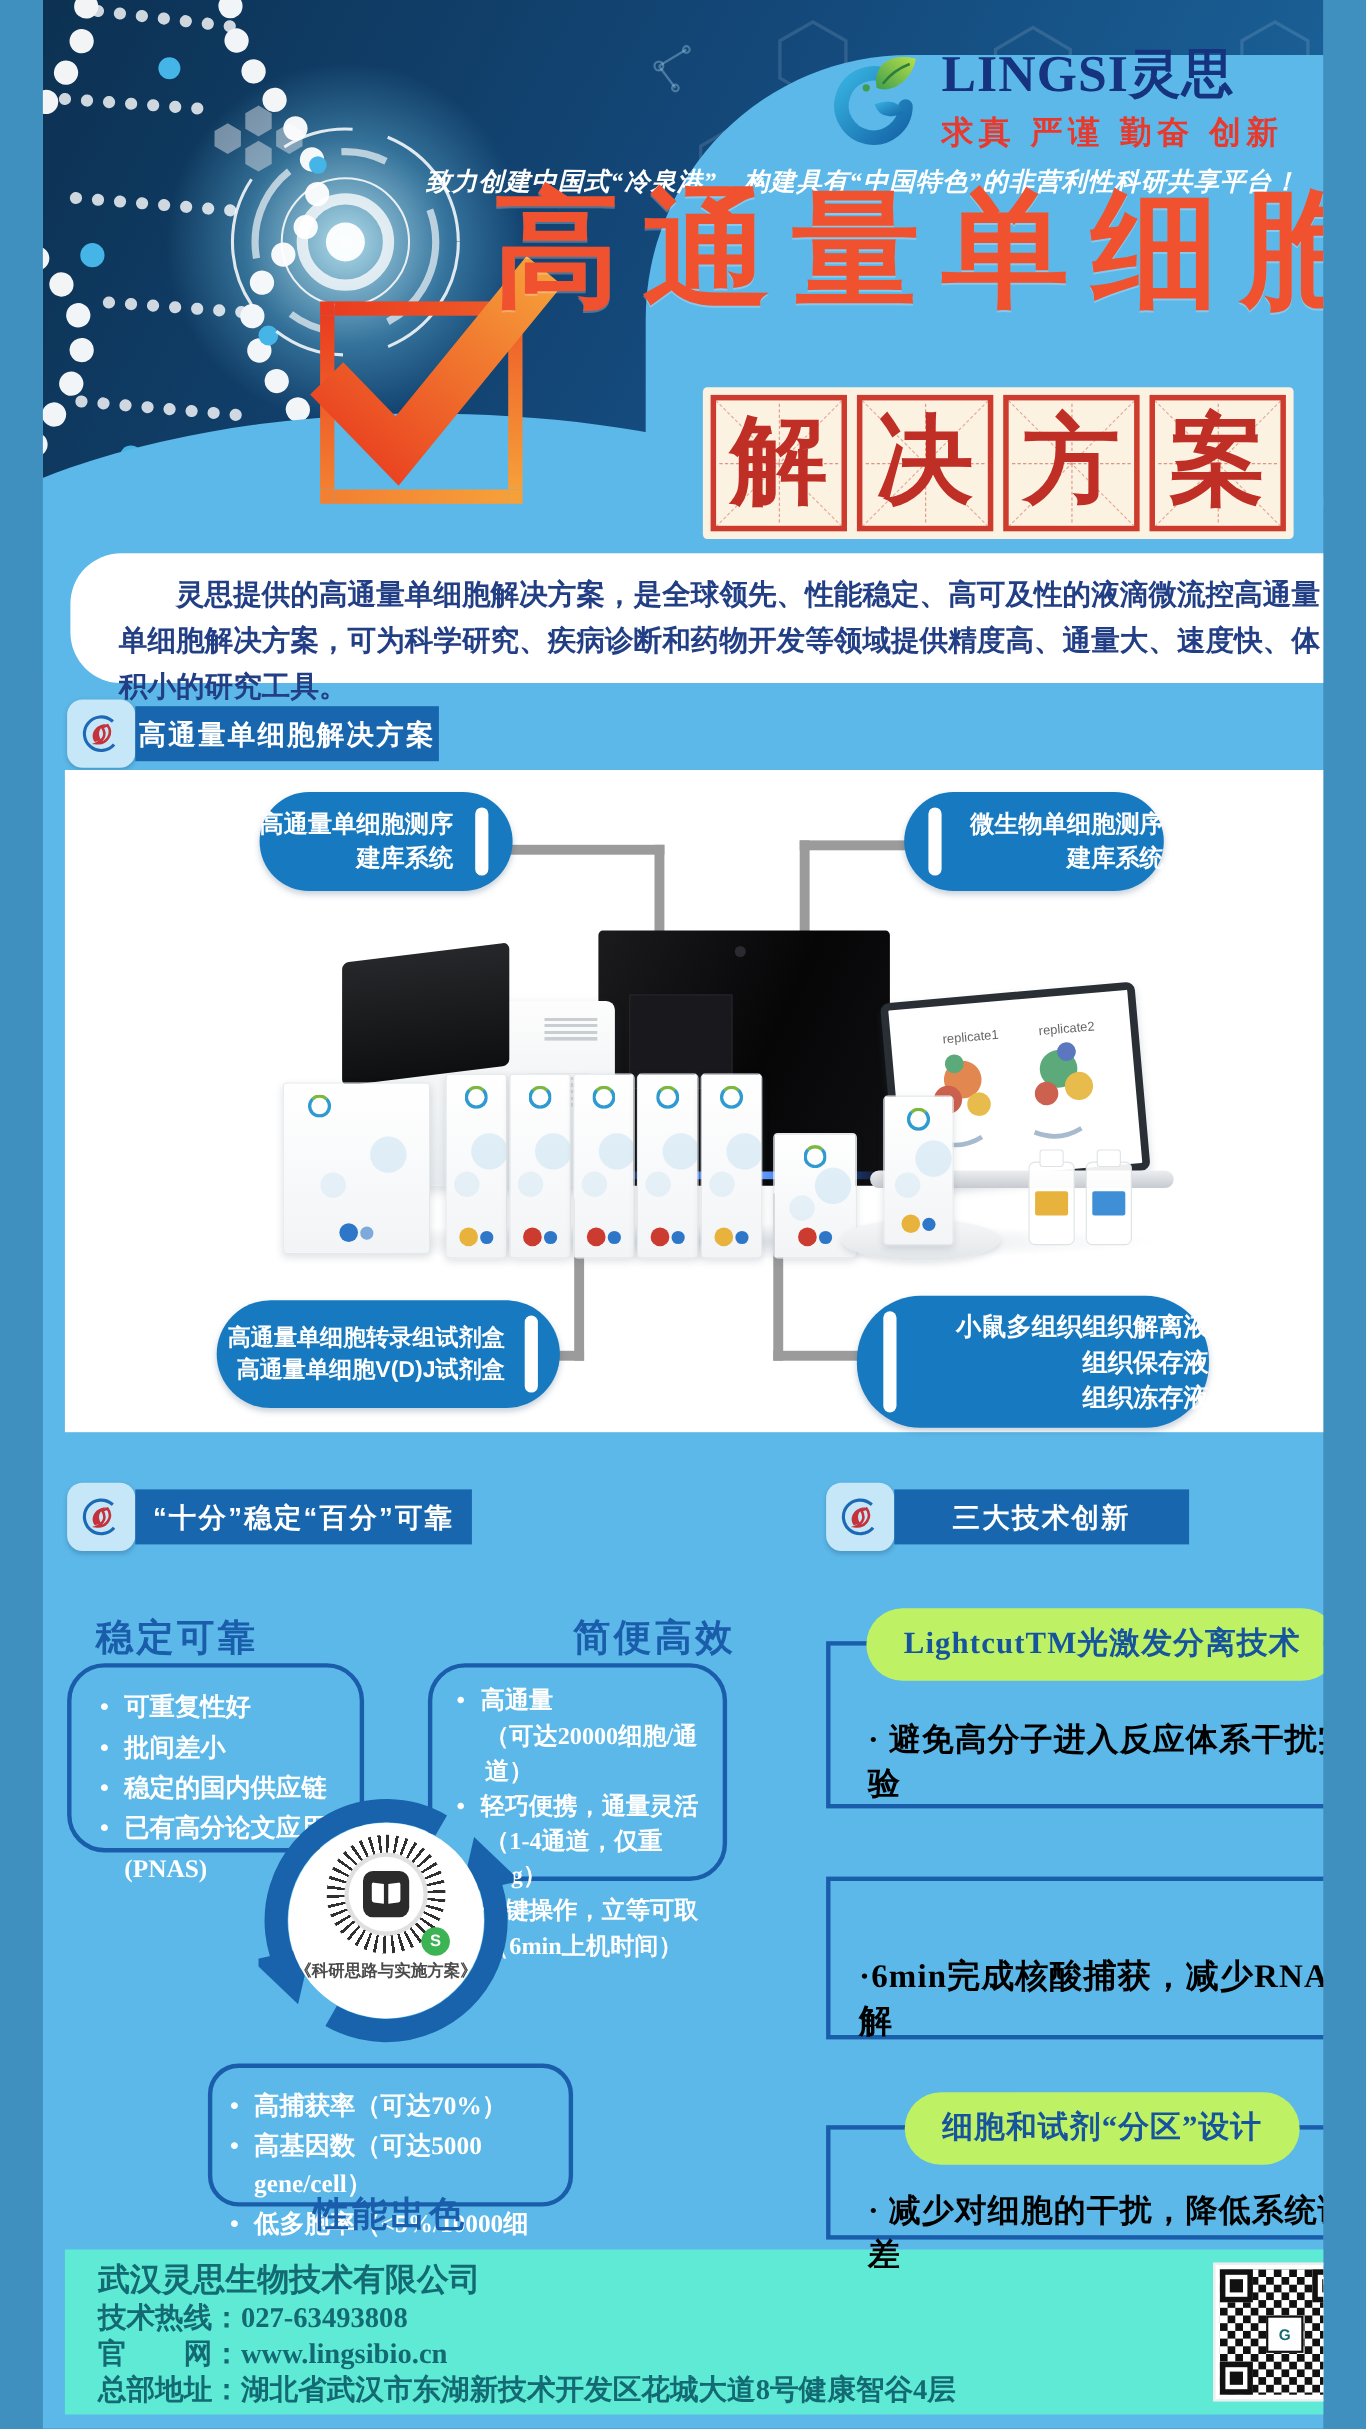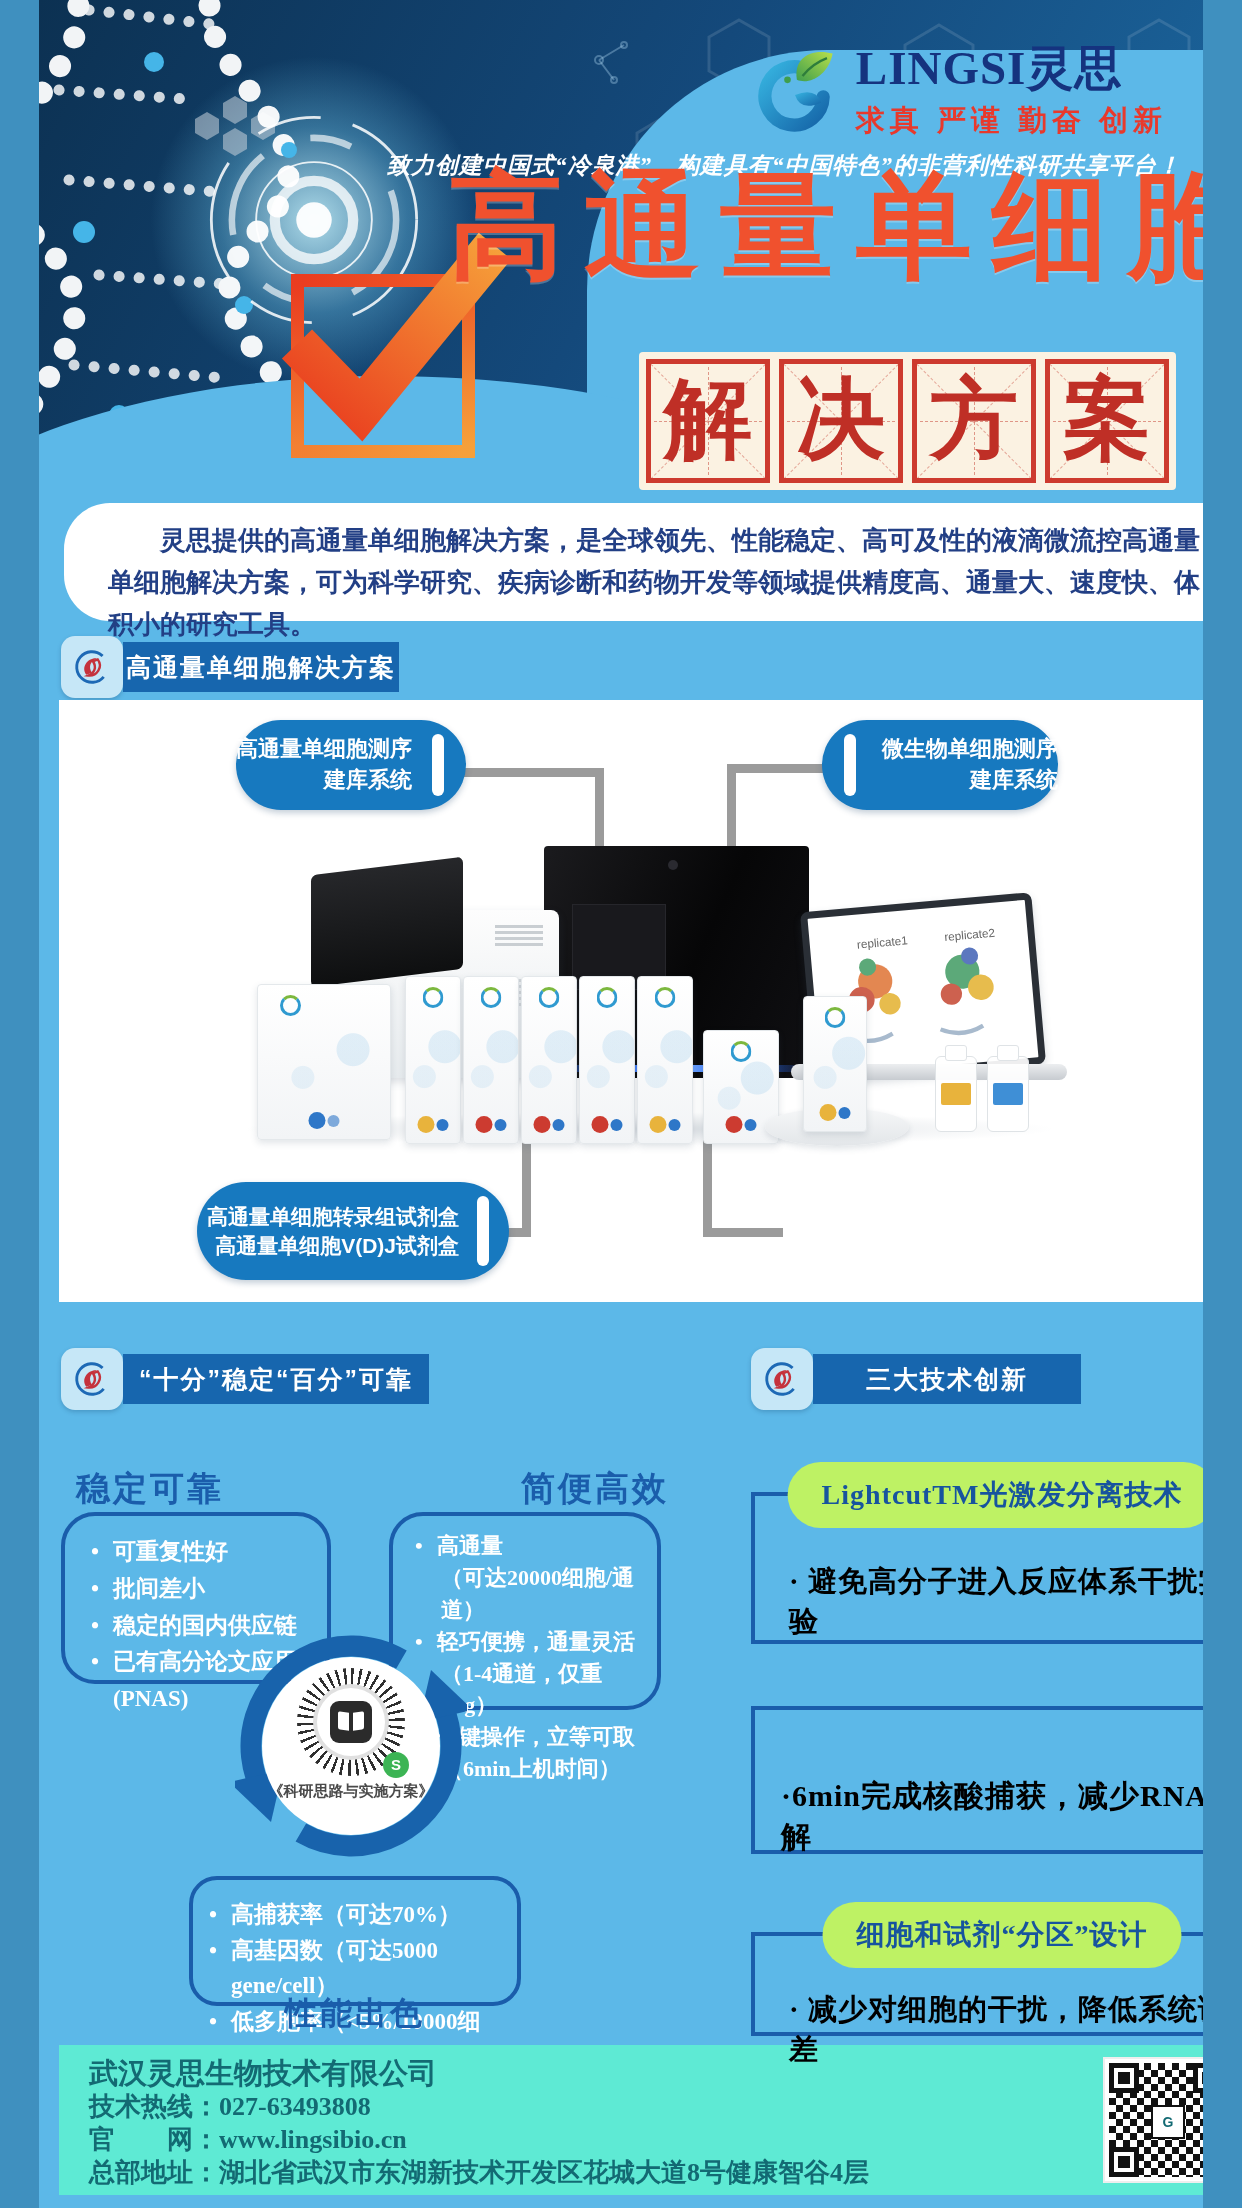--- a/index.html
+++ b/index.html
@@ -412,31 +412,38 @@
     <span class="bar" style="left:22px;"></span>
     <span>微生物单细胞测序</span>
     <span>建库系统</span>
   </div>
   <div class="abs pill" style="left:158px;top:1182px;width:312px;height:98px;border-radius:50px;
        font-size:21px;text-align:right;padding-right:50px;">
     <span class="bar" style="right:20px;"></span>
     <span>高通量单细胞转录组试剂盒</span>
     <span>高通量单细胞V(D)J试剂盒</span>
   </div>
+  <div class="abs pill" style="left:740px;top:1178px;width:320px;height:120px;border-radius:58px;
+       font-size:23px;text-align:left;padding-left:58px;">
+    <span class="bar" style="left:24px;"></span>
+    <span>小鼠多组织组织解离液</span>
+    <span>组织保存液</span>
+    <span>组织冻存液</span>
+  </div>
 
   <div class="abs chip" style="left:22px;top:1348px;">
     <svg viewBox="0 0 44 44">
       <circle cx="22" cy="22" r="16" fill="none" stroke="#1d69b5" stroke-width="3" stroke-dasharray="76 26" transform="rotate(40 22 22)"></circle>
       <path d="M16 30 C10 22 18 12 27 13 C20 16 18 22 22 28 Z" fill="#c5323c"></path>
       <path d="M28 14 C34 22 27 32 18 31 C25 28 27 22 23 16 Z" fill="none" stroke="#c5323c" stroke-width="2.5"></path>
     </svg>
   </div>
   <div class="abs secbar" style="left:84px;top:1354px;width:306px;">“十分”稳定“百分”可靠</div>
 
-  <div class="abs subtitle" style="left:37px;top:1466px;">稳定可靠</div>
+  <div class="abs subtitle" style="left:48px;top:1466px;">稳定可靠</div>
   <div class="abs subtitle" style="left:482px;top:1466px;">简便高效</div>
 
   <div class="abs bbox stable-box">
     <ul>
       <li>可重复性好</li>
       <li>批间差小</li>
       <li>稳定的国内供应链</li>
       <li>已有高分论文应用(PNAS)</li>
     </ul>
   </div>

